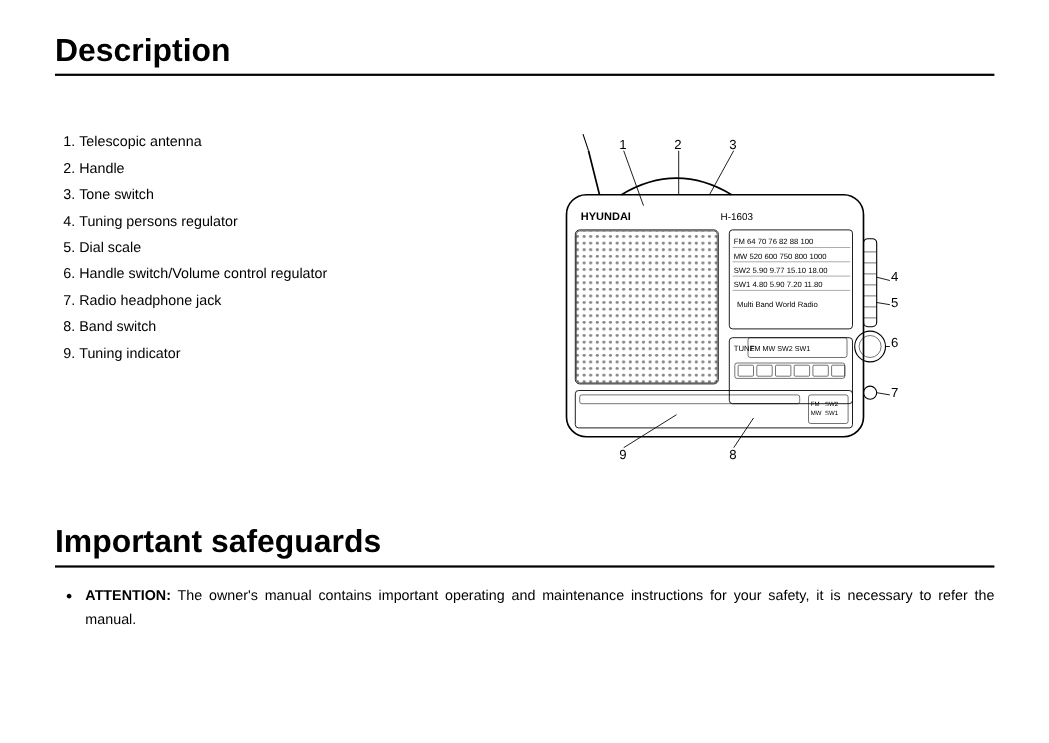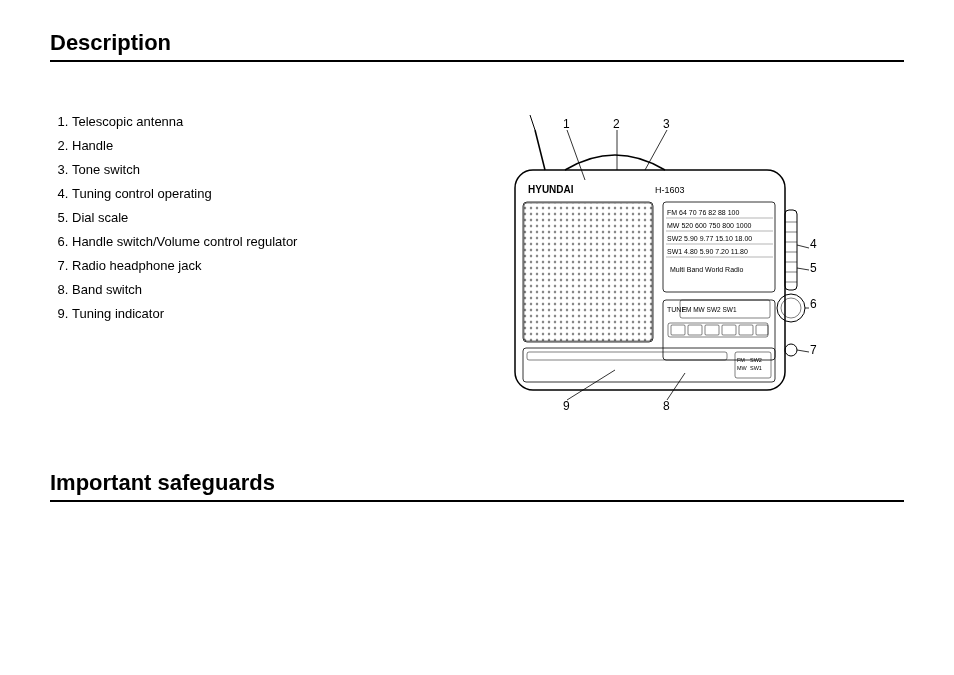--- a/index.html
+++ b/index.html
@@ -6,21 +6,21 @@
     body {
       background: #fff;
       font-family: Arial, sans-serif;
       font-size: 13px;
       color: #000;
       width: 954px;
       min-height: 675px;
       padding: 30px 50px;
     }
     .section-title {
-      font-size: 22px;
+      font-size: 29px;
       font-weight: bold;
       margin-bottom: 4px;
     }
     .divider {
       border: none;
       border-top: 2px solid #000;
       margin-bottom: 14px;
     }
     .description-section {
       display: flex;
@@ -77,21 +77,21 @@
 <h1 class="section-title">Description</h1>
 <hr class="divider">
 
 <div class="description-section">
 
   <div class="description-list">
     <ol>
       <li>Telescopic antenna</li>
       <li>Handle</li>
       <li>Tone switch</li>
-      <li>Tuning control operating</li>
+      <li>Tuning persons regulator</li>
       <li>Dial scale</li>
       <li>Handle switch/Volume control regulator</li>
       <li>Radio headphone jack</li>
       <li>Band switch</li>
       <li>Tuning indicator</li>
     </ol>
   </div>
 
   <div class="diagram-area">
     <div class="radio-diagram">
@@ -214,14 +214,20 @@
       </svg>
     </div>
   </div>
 </div>
 
 <div class="safeguards-section">
   <h1 class="section-title">Important safeguards</h1>
   <hr class="divider">
 
   <ul class="safeguards-list">
+    <li>
+      <span></span>
+      <span>
+        <span class="bold">ATTENTION:</span><span> The owner's manual contains important operating and maintenance instructions for your safety, it is necessary to refer the manual.</span>
+      </span>
+    </li>
   </ul>
 </div>
 
 </body></html>

